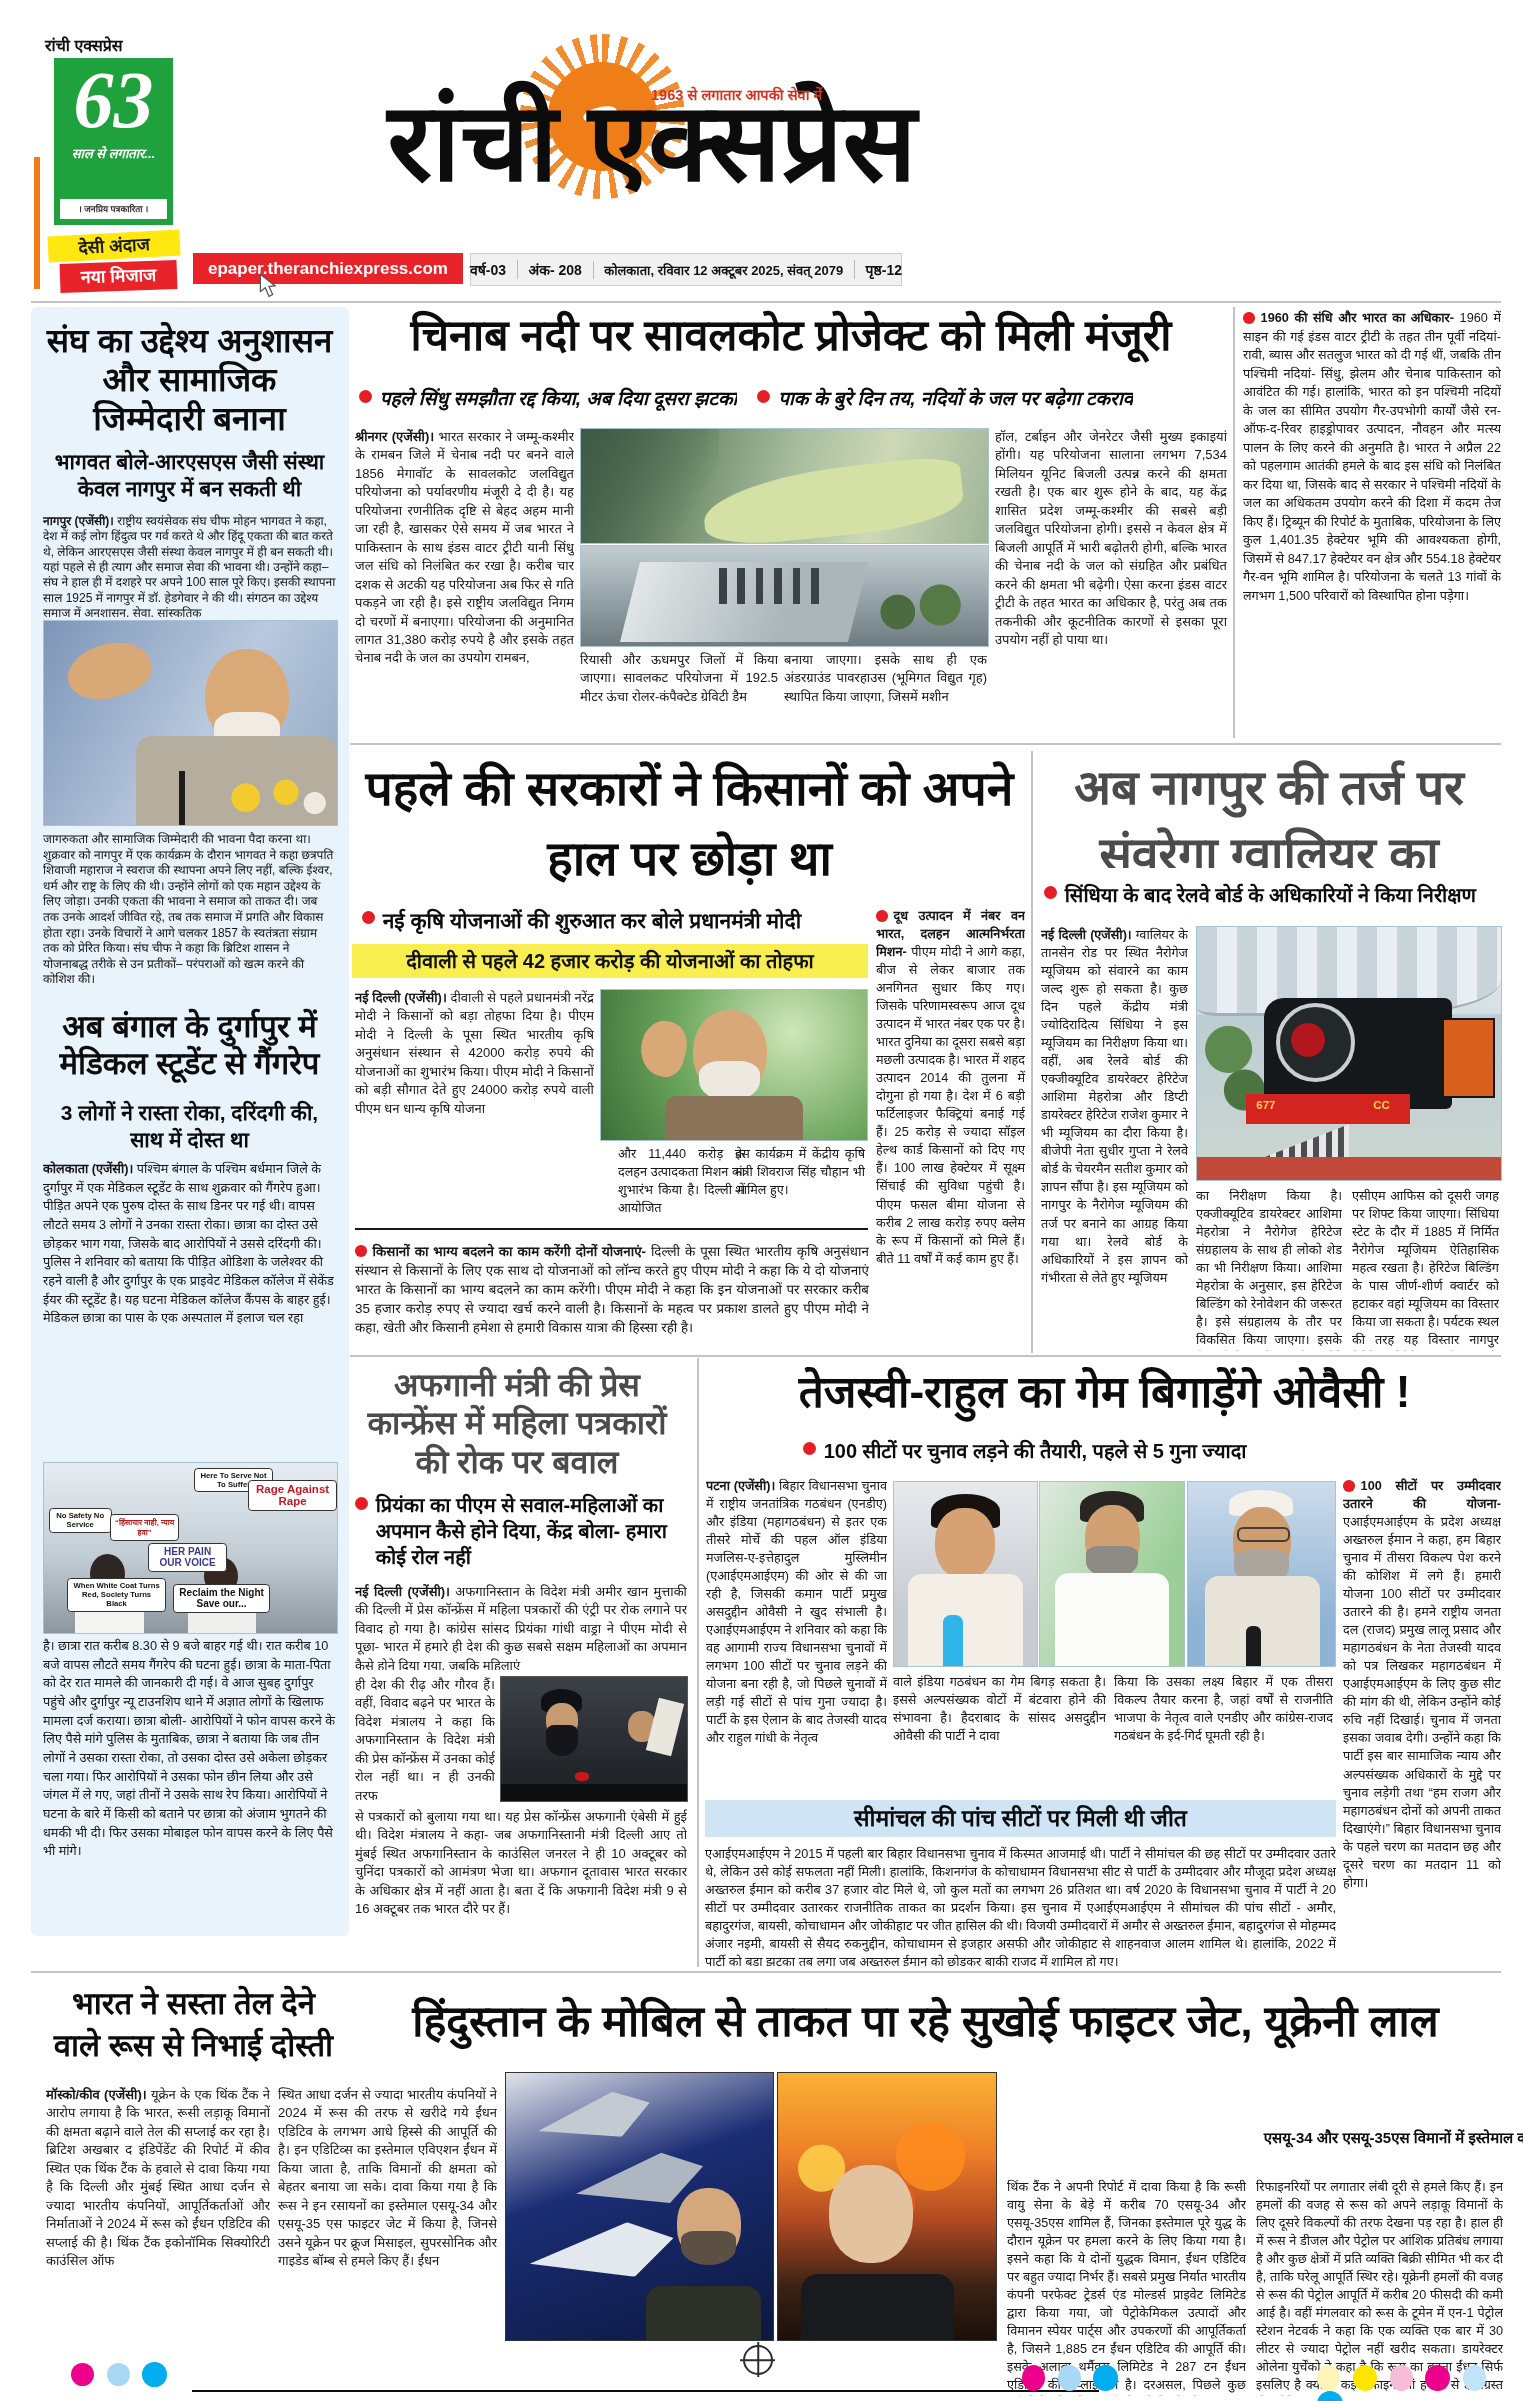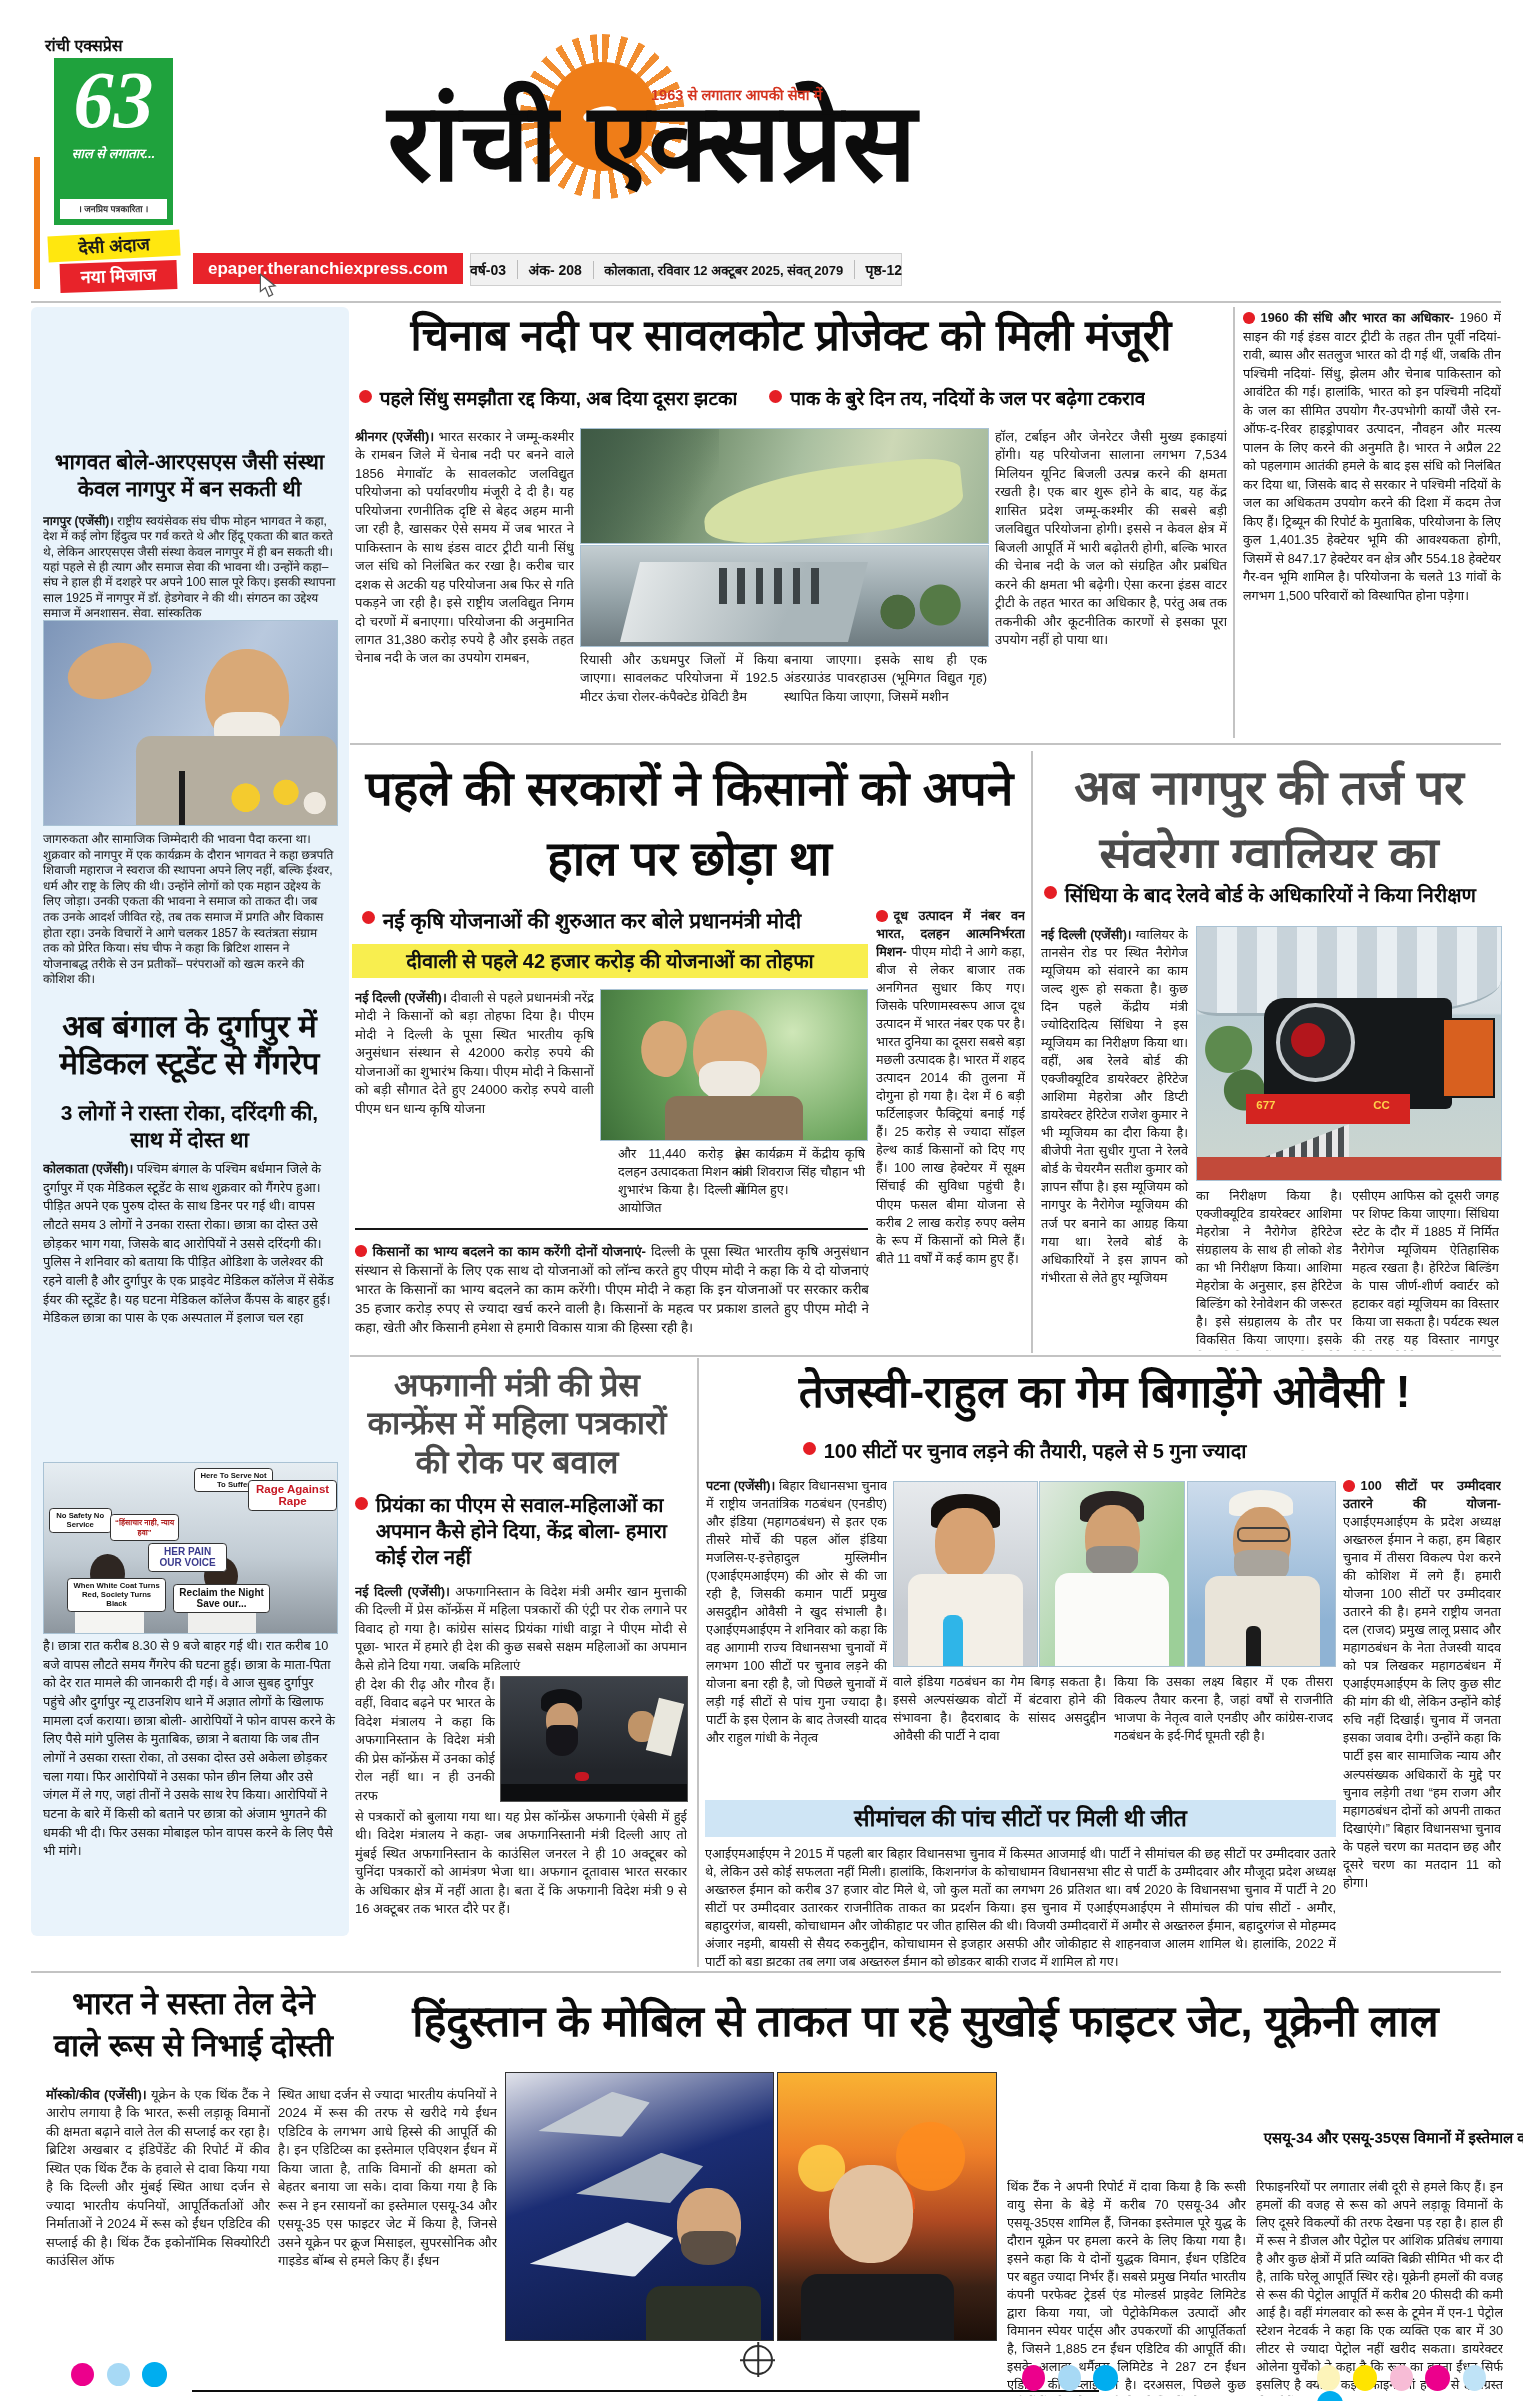--- a/index.html
+++ b/index.html
@@ -60,20 +60,21 @@
     <span class="metacell">वर्ष-03</span>
     <span class="metacell">अंक- 208</span>
     <span class="metacell" style="font-size:13px;">कोलकाता, रविवार 12 अक्टूबर 2025, संवत् 2079</span>
     <span class="metacell">पृष्ठ-12</span>
   </div>
 
   <div class="abs rule" style="left:31px;top:301px;width:1470px;height:1.5px;"></div>
 
   <div class="abs" style="left:31px;top:307px;width:318px;height:1629px;background:#e9f3fb;border-radius:6.1px;"></div>
 
+  <div class="abs hl" style="left:43px;top:322px;width:293px;height:120px;font-size:33px;line-height:1.18;">संघ का उद्देश्य अनुशासन और सामाजिक जिम्मेदारी बनाना</div>
   <div class="abs hl" style="left:43px;top:448px;width:293px;height:61px;font-size:21px;line-height:1.3;">भागवत बोले-आरएसएस जैसी संस्था केवल नागपुर में बन सकती थी</div>
   <div class="abs bt" style="left:43px;top:514px;width:293px;height:103px;font-size:12px;line-height:1.28;text-align:left;">
     <span class="dl">नागपुर (एजेंसी)।</span><span> राष्ट्रीय स्वयंसेवक संघ चीफ मोहन भागवत ने कहा, देश में कई लोग हिंदुत्व पर गर्व करते थे और हिंदू एकता की बात करते थे, लेकिन आरएसएस जैसी संस्था केवल नागपुर में ही बन सकती थी। यहां पहले से ही त्याग और समाज सेवा की भावना थी। उन्होंने कहा–संघ ने हाल ही में दशहरे पर अपने 100 साल पूरे किए। इसकी स्थापना साल 1925 में नागपुर में डॉ. हेडगेवार ने की थी। संगठन का उद्देश्य समाज में अनुशासन, सेवा, सांस्कृतिक</span>
   </div>
 
   <div class="abs photo" style="left:43px;top:620px;width:293px;height:204px;background:linear-gradient(120deg,#7d95b8,#b9c9de 55%,#90a7c3);">
     <div style="position:absolute;left:23px;top:23px;width:84px;height:54px;background:#d8a877;border-radius:50% 60% 40% 60%;transform:rotate(-20deg);"></div>
     <div style="position:absolute;left:161px;top:28px;width:84px;height:97px;background:#d9a977;border-radius:48%;"></div>
     <div style="position:absolute;left:170px;top:91px;width:66px;height:43px;background:#f0ece4;border-radius:40% 40% 60% 60%;"></div>
     <div style="position:absolute;left:92px;top:115px;width:201px;height:89px;background:#b5ae9f;border-radius:15.3px 15.3px 0 0;"></div>
@@ -100,21 +101,21 @@
     <div class="placard" style="left:150px;top:4.6px;width:71px;font-size:7.7px;">Here To Serve Not To Suffer</div>
     <div class="placard" style="left:204px;top:17px;width:81px;font-size:11.5px;color:#c61722;">Rage Against Rape</div>
     <div class="placard" style="left:23px;top:115px;width:91px;font-size:7.7px;">When White Coat Turns Red, Society Turns Black</div>
     <div class="placard" style="left:129px;top:121px;width:89px;font-size:10px;">Reclaim the Night Save our...</div>
   </div>
 
   <div class="abs bt" style="left:43px;top:1637px;width:293px;height:279px;font-size:12.7px;line-height:1.47;text-align:left;">है। छात्रा रात करीब 8.30 से 9 बजे बाहर गई थी। रात करीब 10 बजे वापस लौटते समय गैंगरेप की घटना हुई। छात्रा के माता-पिता को देर रात मामले की जानकारी दी गई। वे आज सुबह दुर्गापुर पहुंचे और दुर्गापुर न्यू टाउनशिप थाने में अज्ञात लोगों के खिलाफ मामला दर्ज कराया। छात्रा बोली- आरोपियों ने फोन वापस करने के लिए पैसे मांगे पुलिस के मुताबिक, छात्रा ने बताया कि जब तीन लोगों ने उसका रास्ता रोका, तो उसका दोस्त उसे अकेला छोड़कर चला गया। फिर आरोपियों ने उसका फोन छीन लिया और उसे जंगल में ले गए, जहां तीनों ने उसके साथ रेप किया। आरोपियों ने घटना के बारे में किसी को बताने पर छात्रा को अंजाम भुगतने की धमकी भी दी। फिर उसका मोबाइल फोन वापस करने के लिए पैसे भी मांगे।</div>
 
   <div class="abs hl" style="left:352px;top:305px;width:878px;height:66px;font-size:43px;line-height:1.4;">चिनाब नदी पर सावलकोट प्रोजेक्ट को मिली मंजूरी</div>
 
-  <div class="abs" style="left:359px;top:385px;width:870px;height:34px;display:flex;gap:32px;">
+  <div class="abs" style="left:359px;top:385px;width:870px;height:34px;display:flex;gap:20px;font-style:italic;">
     <div class="brow" style="font-size:19px;">
         <span class="dot"></span>
         <span>पहले सिंधु समझौता रद्द किया, अब दिया दूसरा झटका</span>
       </div>
     <div class="brow" style="font-size:19px;">
         <span class="dot"></span>
         <span>पाक के बुरे दिन तय, नदियों के जल पर बढ़ेगा टकराव</span>
       </div>
   </div>
 

